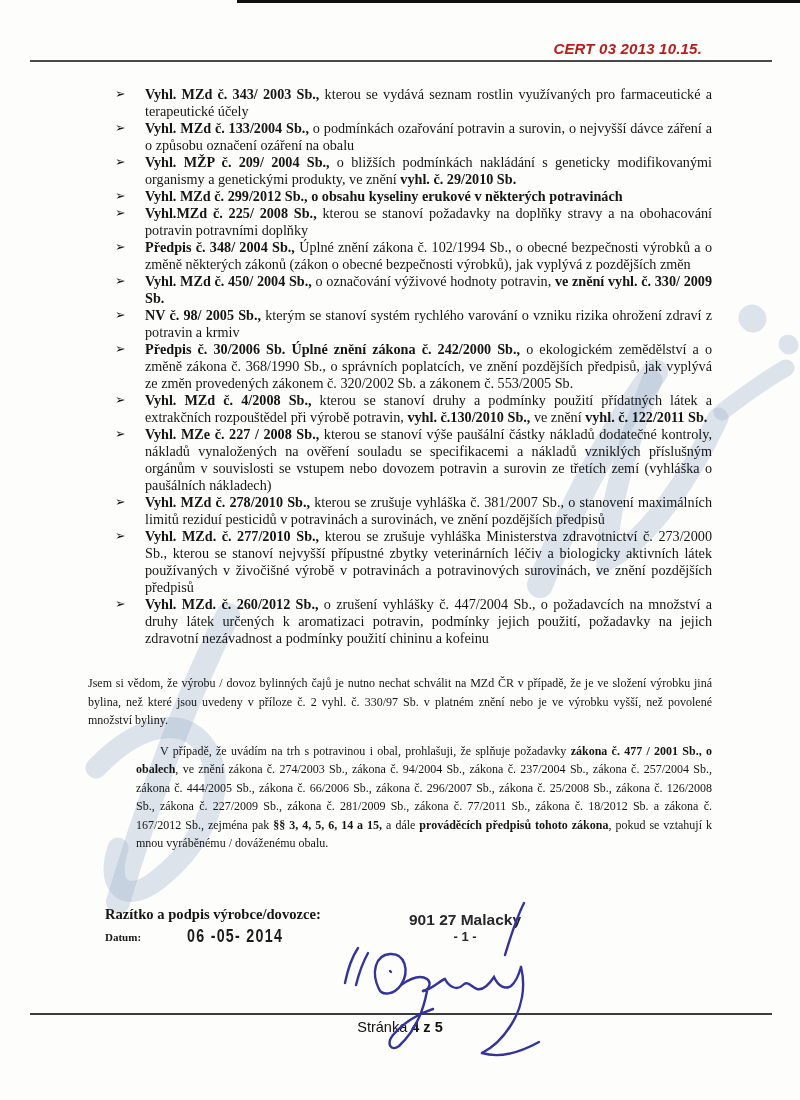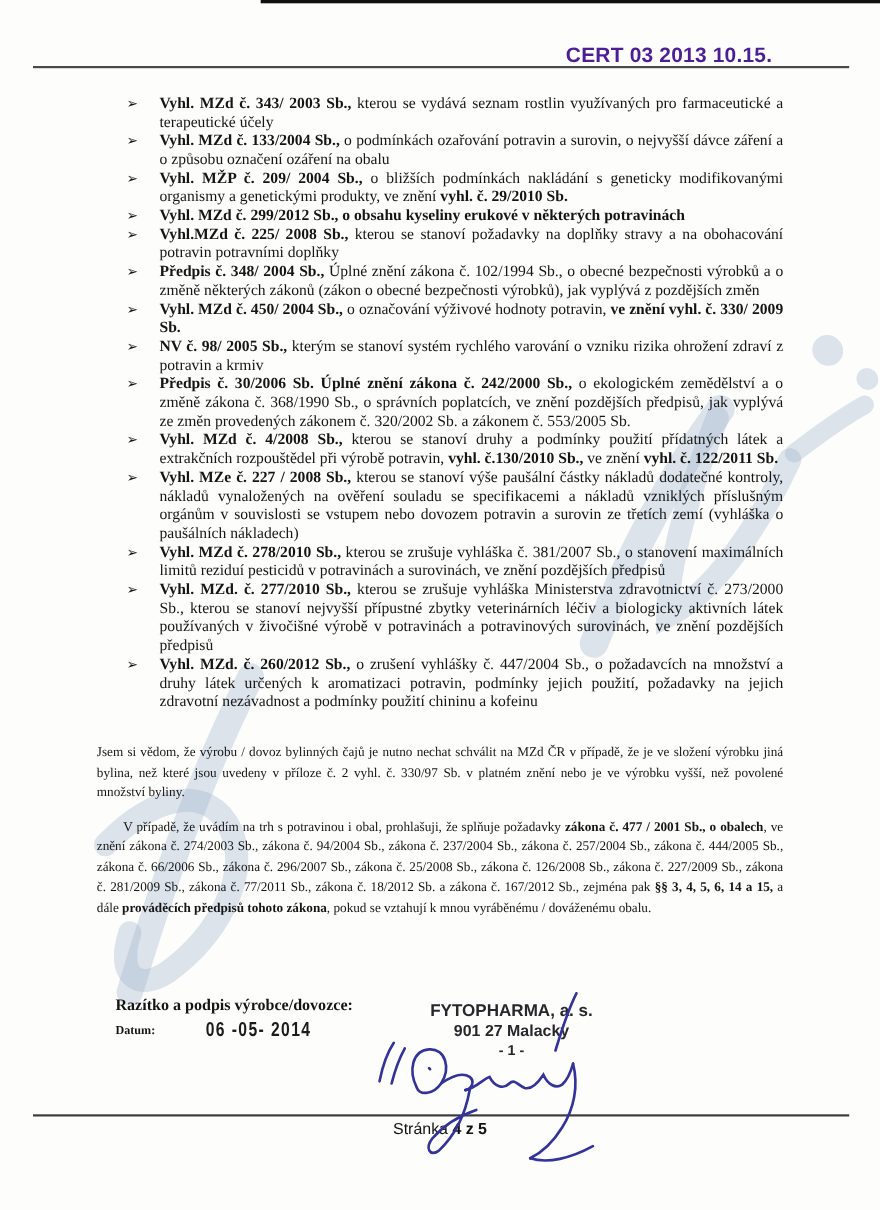--- a/index.html
+++ b/index.html
@@ -5,34 +5,34 @@
   html,body{margin:0;padding:0;background:#e8e8e8;}
   .page{
     position:relative;width:800px;height:1100px;margin:0 auto;
     background:#fdfdfc;overflow:hidden;
     font-family:"Liberation Serif", serif;color:#151515;
   }
   .watermark{position:absolute;inset:0;z-index:0;}
   .scan-artifact-top{position:absolute;top:0;left:237px;width:563px;height:3px;background:#101010;z-index:3;}
   .header-code{
     position:absolute;top:40px;right:98px;z-index:2;
-    font-family:"Liberation Sans", sans-serif;font-weight:bold;
-    font-size:19px;letter-spacing:.2px;color:#4c1d95;
+    font-family:"Liberation Sans", sans-serif;font-style:italic;font-weight:bold;
+    font-size:15px;letter-spacing:.2px;color:#b91c1c;
   }
   .header-rule{position:absolute;top:60px;left:30px;width:742px;height:2px;background:#4a4a4a;z-index:2;}
   .content{position:absolute;top:86px;left:88px;width:624px;z-index:1;}
   ul.reg-list{list-style:none;margin:0;padding:0;font-size:14.2px;line-height:17px;}
   ul.reg-list li{display:flex;}
   .bullet{flex:0 0 57px;box-sizing:border-box;padding-left:27px;font-size:12.5px;line-height:17px;color:#111;}
   .item-text{flex:1;text-align:justify;}
   .b{font-weight:bold;}
   .paras{margin-top:27px;}
   .paras p{margin:0;font-size:12px;line-height:18.5px;text-align:justify;}
   .paras p + p{margin-top:12px;}
-  .paras p.indent{text-indent:24px;}
+  .paras p.indent{text-indent:24px;margin-left:48px;}
   .signature-block{position:absolute;top:905px;left:105px;width:624px;z-index:1;}
   .sig-label{font-weight:bold;font-size:14.6px;line-height:18px;}
   .date-label{font-weight:bold;font-size:11px;line-height:18px;margin-top:5px;}
   .date-stamp{
     position:absolute;left:82px;top:21px;
     font-family:"Liberation Sans", sans-serif;font-weight:700;font-size:17px;
     letter-spacing:1.5px;color:#1b1b1b;white-space:nowrap;
     transform:scale(0.84,1.08);transform-origin:left top;
   }
   .company-stamp{
@@ -135,21 +135,20 @@
         <p><span>Jsem si vědom, že výrobu / dovoz bylinných čajů je nutno nechat schválit na MZd ČR v případě, že je ve složení výrobku jiná bylina, než které jsou uvedeny v příloze č. 2 vyhl. č. 330/97 Sb. v platném znění nebo je ve výrobku vyšší, než povolené množství byliny.</span></p>
         <p class="indent"><span>V případě, že uvádím na trh s potravinou i obal, prohlašuji, že splňuje požadavky </span><span class="b">zákona č. 477 / 2001 Sb., o obalech</span><span>, ve znění zákona č. 274/2003 Sb., zákona č. 94/2004 Sb., zákona č. 237/2004 Sb., zákona č. 257/2004 Sb., zákona č. 444/2005 Sb., zákona č. 66/2006 Sb., zákona č. 296/2007 Sb., zákona č. 25/2008 Sb., zákona č. 126/2008 Sb., zákona č. 227/2009 Sb., zákona č. 281/2009 Sb., zákona č. 77/2011 Sb., zákona č. 18/2012 Sb. a zákona č. 167/2012 Sb., zejména pak </span><span class="b">§§ 3, 4, 5, 6, 14 a 15,</span><span> a dále </span><span class="b">prováděcích předpisů tohoto zákona</span><span>, pokud se vztahují k mnou vyráběnému / dováženému obalu.</span></p>
       </div>
   </div>
 
   <div class="signature-block">
     <div class="sig-label">Razítko a podpis výrobce/dovozce:</div>
     <div class="date-label">Datum:</div>
     <div class="date-stamp">06 -05- 2014</div>
     <div class="company-stamp" id="company-stamp">
-        <div class="stamp-line">FYTOPHARMA, a. s.</div>
         <div class="stamp-line">901 27 Malacky</div>
         <div class="stamp-line">- 1 -</div>
       </div>
   </div>
 
   <svg class="signature-svg" width="230" height="175" viewBox="0 0 230 175">
     <g fill="none" stroke="#33339a" stroke-width="2.4" stroke-linecap="round">
       <path d="M 10 88 C 13 73 17 62 23 53"></path>
       <path d="M 21 90 C 24 78 28 67 33 58"></path>
       <path d="M 44 94 C 36 78 40 60 55 59 C 70 58 75 76 66 90 C 59 100 47 101 44 94"></path>

